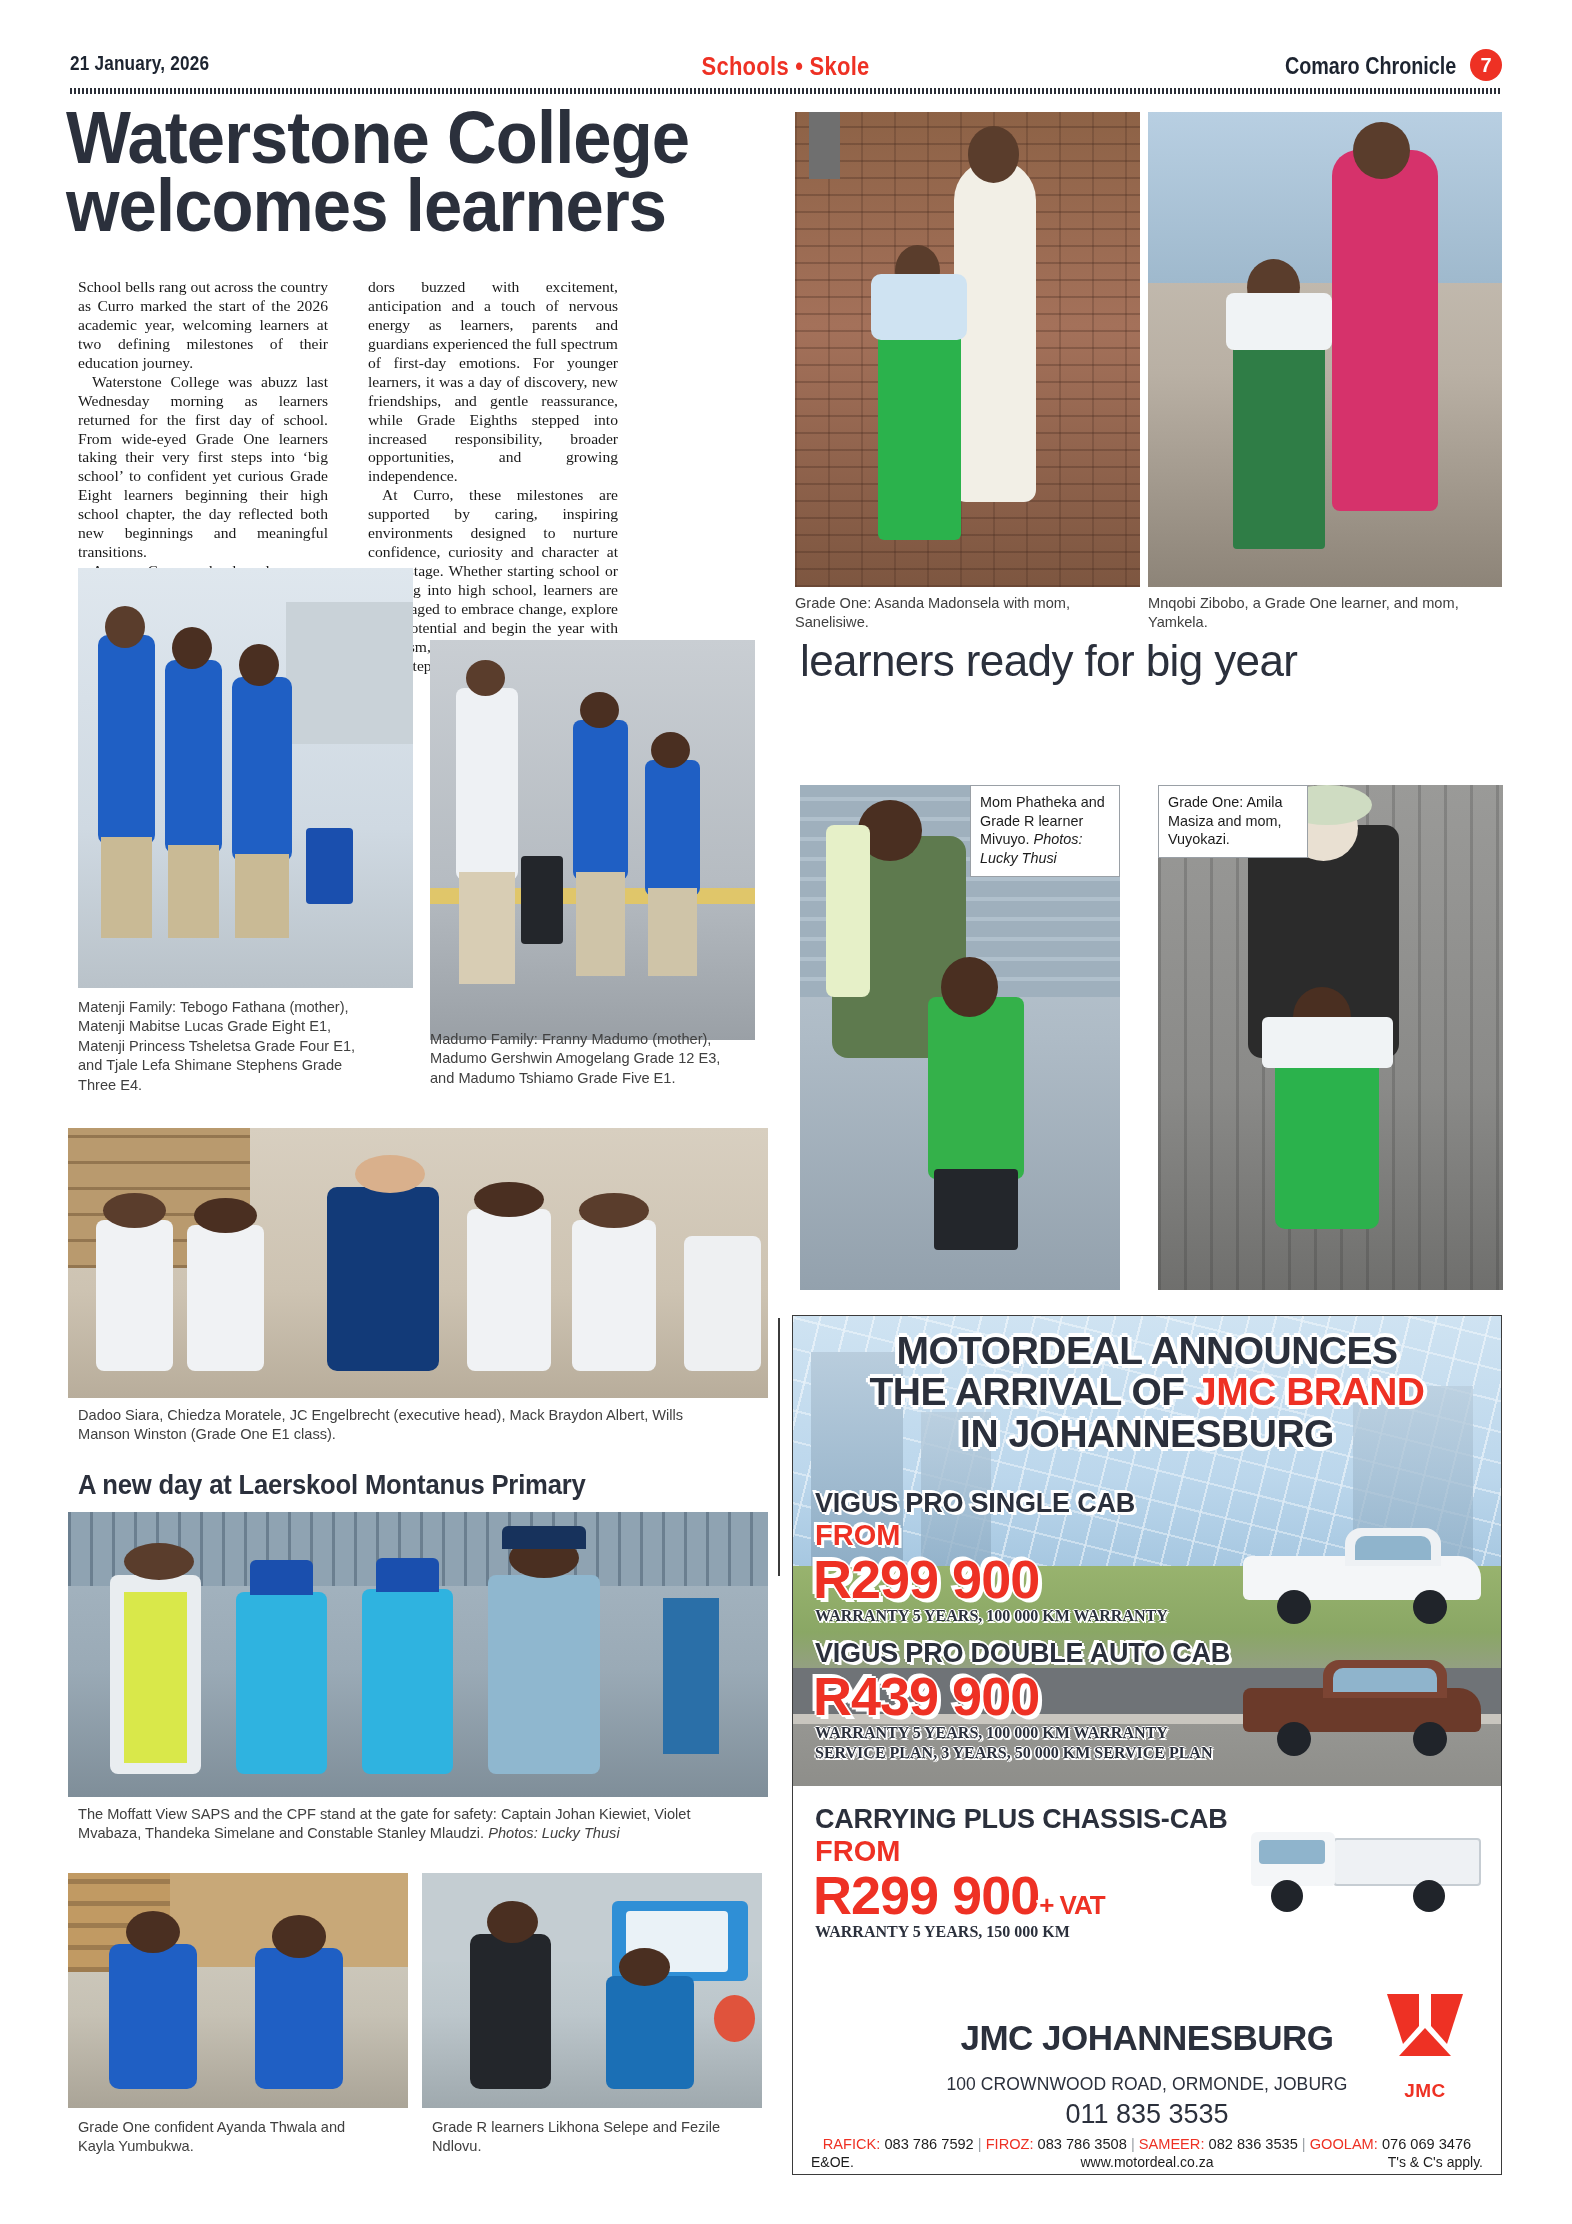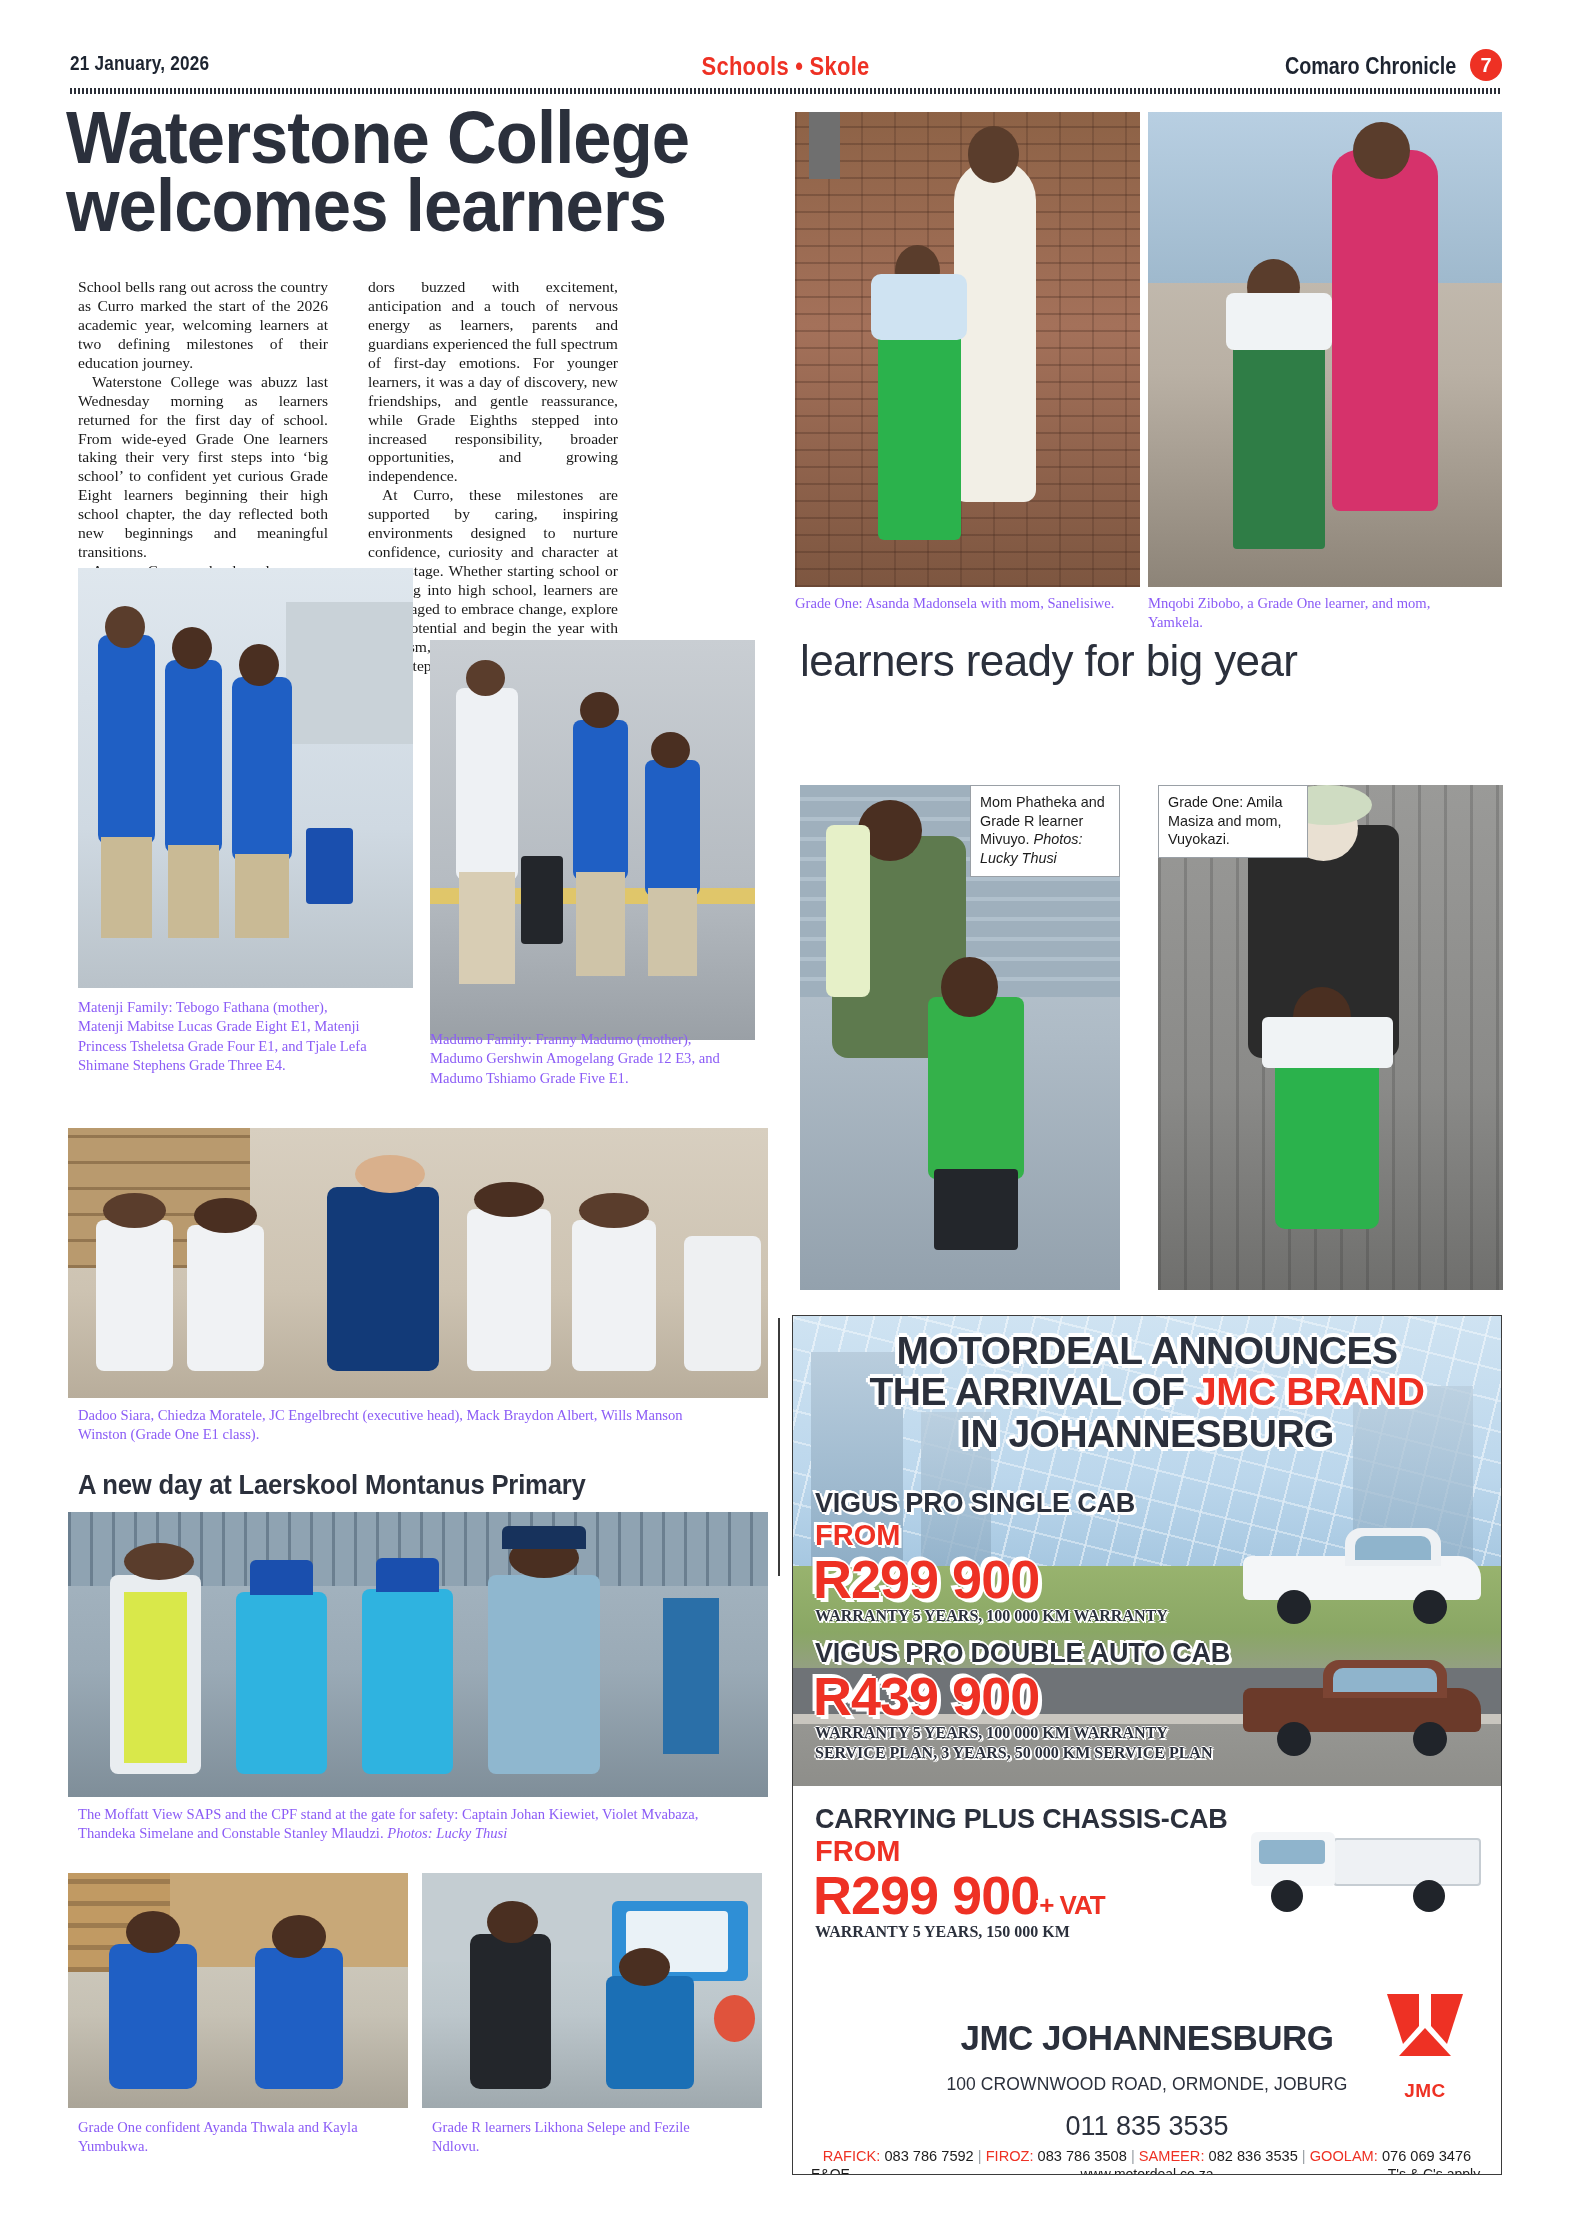--- a/index.html
+++ b/index.html
@@ -69,22 +69,22 @@
     font-size: 15.6px; line-height: 1.215;
     color: #1a1a1a; text-align: justify;
     text-indent: 0;
   }
   .col p + p { text-indent: 14px; }
 
   
   .photo { position: absolute; overflow: hidden; background: #d8dde2; }
   .cap {
     position: absolute;
-    font-family: Liberation Serif, serif;
-    font-size: 14.6px; line-height: 1.33; color: #8b5cf6;
+    font-family: Liberation Sans, sans-serif;
+    font-size: 14.6px; line-height: 1.33; color: #404040;
   }
   .cap em { font-style: italic; }
 
   
   .headline-crest {
     position: absolute; left: 800px; top: 638px; width: 700px;
     font-family: "Liberation Sans", sans-serif;
     font-size: 44px; line-height: 1.06; font-weight: 300; color: #2b303c;
     letter-spacing: -0.6px;
   }
@@ -159,21 +159,21 @@
     text-align: center;
     font-family: "Liberation Sans", sans-serif;
     font-weight: 700; font-size: 35px; color: #2b303c; letter-spacing: -0.5px;
   }
   .ad-address {
     text-align: center; font-family: "Liberation Sans", sans-serif;
     font-size: 17.5px; color: #2b303c; letter-spacing: .1px; margin-top: 16px;
   }
   .ad-phone {
     text-align: center; font-family: "Liberation Sans", sans-serif;
-    font-size: 27px; color: #2b303c; margin-top: 16px;
+    font-size: 27px; color: #2b303c; margin-top: 4px;
   }
   .ad-contacts {
     text-align: center; font-family: "Liberation Sans", sans-serif;
     font-size: 14.6px; color: #1c1c1c; margin-top: 6px;
   }
   .ad-contacts .nm { color: #ee3124; }
   .ad-contacts .sep { color: #9aa0a6; }
   .ad-fineprint {
     position: relative; height: 22px; margin-top: 2px;
     font-family: "Liberation Sans", sans-serif; font-size: 14px; color: #1c1c1c;

